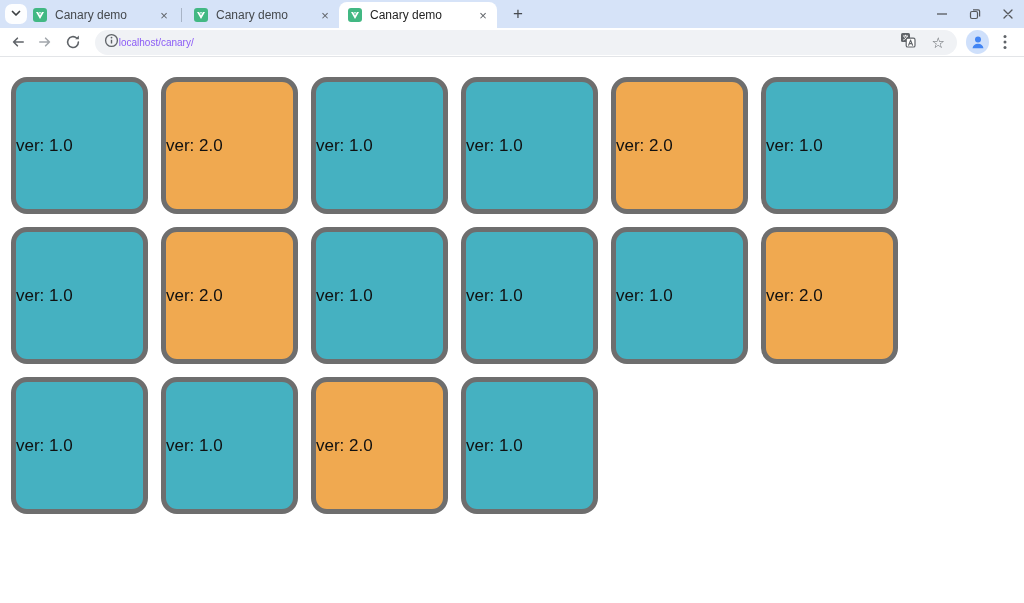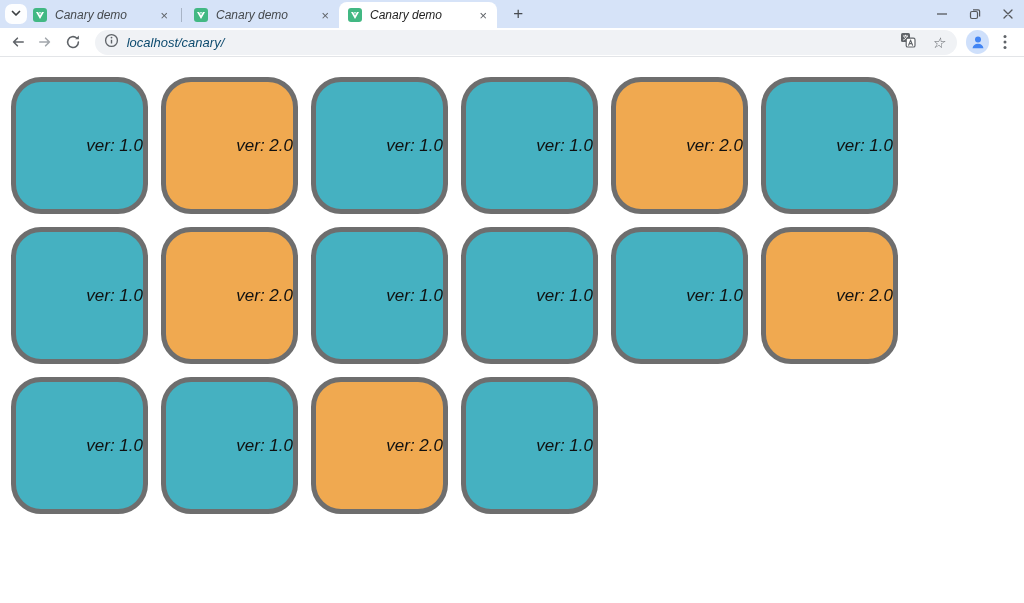--- a/index.html
+++ b/index.html
@@ -2,21 +2,21 @@
 <html><head>
 <meta charset="utf-8">
 <style>
   * { box-sizing: border-box; margin: 0; padding: 0; }
   html,body { width:1024px; height:603px; }
   body {
     font-family: "Liberation Sans", sans-serif;
     background:#fff;
     overflow:hidden;
   }
-  .browser { position:relative; width:1024px; height:603px; background:#fff;font-style:italic; }
+  .browser { position:relative; width:1024px; height:603px; background:#fff; }
 
   
   .tabstrip {
     position:relative; height:28px; background:#d6e3f8;
     display:flex; align-items:flex-end;
   }
   .tab-search-btn {
     position:absolute; left:5px; top:4px; width:22px; height:20px;
     background:#fdfeff; border-radius:7px;
     display:flex; align-items:center; justify-content:center;
@@ -49,43 +49,43 @@
   
   .toolbar {
     height:29px; background:#fff; border-bottom:1px solid #e3e5e8;
     display:flex; align-items:center; padding:0 8px 0 6px;
   }
   .nav-btn { width:24px; height:24px; display:flex; align-items:center; justify-content:center; margin-right:4px; }
   .urlbar {
     display:flex; align-items:center; height:25px; width:878px;
     background:#f0f2f5; border-radius:13px; margin-left:6px; padding:0 12px 0 9px;
   }
-  .url-text { flex:1; margin-left:8px; font-size:13px; color:#0c4a6e; }
+  .url-text { flex:1; font-size:10px; color:#8b5cf6; }
   .urlbar-right { display:flex; align-items:center; gap:15px; }
   .star-icon { font-size:15px; color:#5f6368; line-height:1; }
   .avatar {
     width:24px; height:24px; border-radius:50%; background:#cfe0fb;
     margin-left:9px; display:flex; align-items:center; justify-content:center; overflow:hidden;
   }
   .menu-btn { width:22px; height:24px; display:flex; align-items:center; justify-content:center; margin-left:5px; }
 
   
   .page { background:#fff; height:545px; }
   .page-title {
     font-size:22px; font-weight:700; color:#0d0d0d;
     margin:18px 0 0 8px; letter-spacing:.2px;
   }
   .card-grid {
     display:flex; flex-wrap:wrap; gap:13px;
     margin:20px 0 0 11px; width:960px;
   }
   .card {
     width:137px; height:137px;
-    border:5px solid #6e6e6e; border-radius:30px;
-    display:flex; align-items:center; justify-content:flex-end;
+    border:5px solid #6e6e6e; border-radius:16px;
+    display:flex; align-items:center; justify-content:flex-start;
     font-size:17px; color:#101010;
   }
 </style>
 </head>
 <body>
 
 <div class="browser">
 
   <div class="tabstrip">
 

